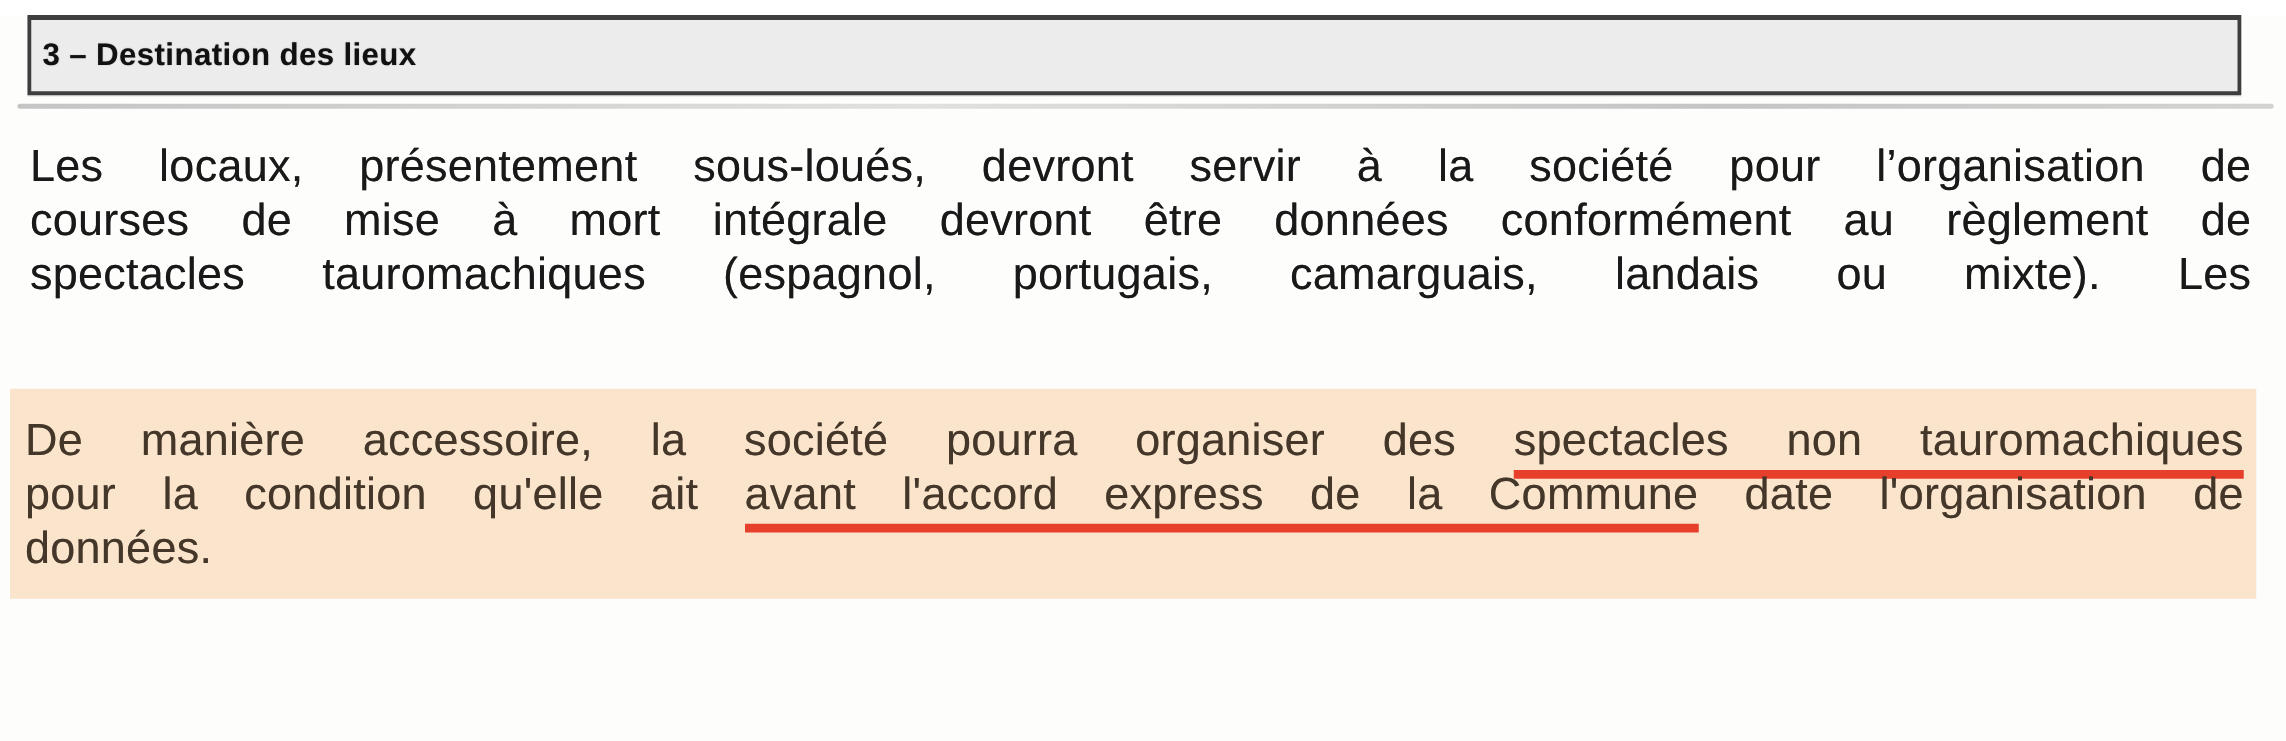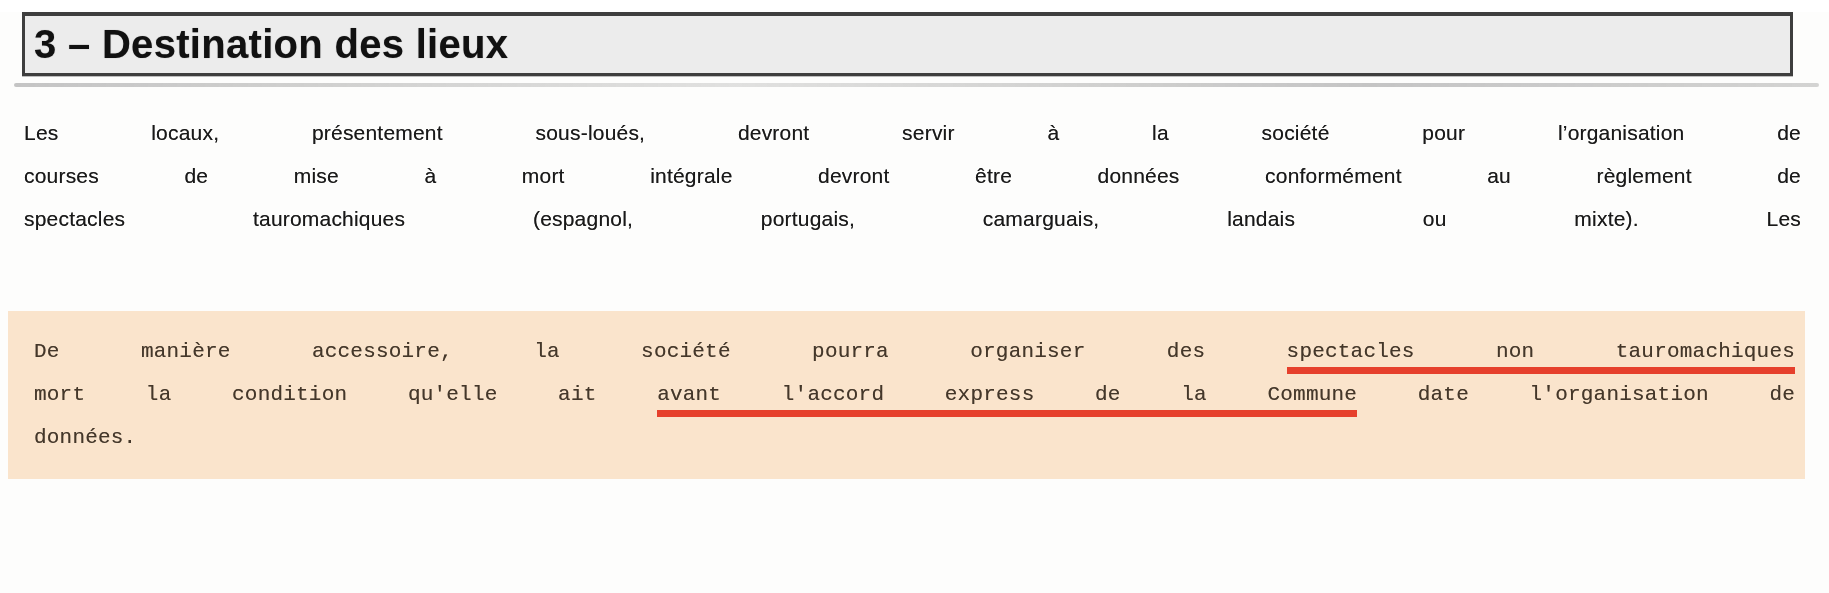--- a/index.html
+++ b/index.html
@@ -25,66 +25,65 @@
     margin: 12px 36px 0 22px;
     height: 57px;
     background: var(--header-bg, #ececec);
     border: 3px solid var(--header-border, #3e3e3e);
     border-top-width: 4px;
     display: flex;
     align-items: center;
     box-shadow: 0 1px 0 rgba(0,0,0,0.25);
   }
   .section-header-title {
-    font-size: 40px;
+    font-size: 25px;
     font-weight: bold;
     color: #111111;
     padding-left: 9px;
     letter-spacing: 0.3px;
     text-shadow: 0 0 1px rgba(0,0,0,0.35);
   }
 
   
   .scan-artifact {
     margin: 7px 10px 0 14px;
     height: 4px;
     background: linear-gradient(to right,
       rgba(150,150,150,0.55), rgba(170,170,170,0.35) 40%,
       rgba(150,150,150,0.55) 75%, rgba(160,160,160,0.45));
     border-radius: 2px;
     filter: blur(0.6px);
   }
 
   
   .para {
-    font-size: 21px;
+    font-size: 36px;
     line-height: 43px;
     letter-spacing: 0.2px;
     word-spacing: 2px;
   }
   .para-plain {
     margin: 24px 28px 0 24px;
     color: var(--p1-color, #191919);
     text-shadow: 0 0 0.5px rgba(0,0,0,0.55);
   }
   .tline {
     text-align: justify;
   }
   .tline.just {
     text-align-last: justify;
   }
 
   
   .highlight-box {
     margin: 71px 24px 0 8px;
     background: var(--highlight-bg, #fae4cc);
-    padding: 19px 10px 20px 26px;
+    padding: 19px 10px 20px 12px;
     color: var(--highlight-color, #44372a);
     text-shadow: 0 0 0.5px rgba(68,55,42,0.5);
-    font-family: Liberation Mono, monospace;
   }
   .redline {
     border-bottom: 7px solid var(--underline-color, #e6402c);
     padding-bottom: 4px;
   }
 </style>
 </head>
 <body>
 
 <div class="page">
@@ -96,17 +95,17 @@
   <div class="scan-artifact"></div>
 
   <div class="para para-plain">
       <div class="tline just"><span class="">Les locaux, présentement sous-loués, devront servir à la société pour l’organisation de</span></div>
       <div class="tline just"><span class="">courses de mise à mort intégrale devront être données conformément au règlement de</span></div>
       <div class="tline just"><span class="">spectacles tauromachiques (espagnol, portugais, camarguais, landais ou mixte). Les</span></div>
     </div>
 
   <div class="para highlight-box">
       <div class="tline just"><span class="">De manière accessoire, la société pourra organiser des </span><span class="redline">spectacles non tauromachiques</span></div>
-      <div class="tline just"><span class="">mort la condition qu'elle ait </span><span class="redline">avant l'accord express de la Commune</span><span class=""> date l'organisation de</span></div>
+      <div class="tline just"><span class="">pour la condition qu'elle ait </span><span class="redline">avant l'accord express de la Commune</span><span class=""> date l'organisation de</span></div>
       <div class="tline"><span class="">données.</span></div>
     </div>
 
 </div>
 
 </body></html>

